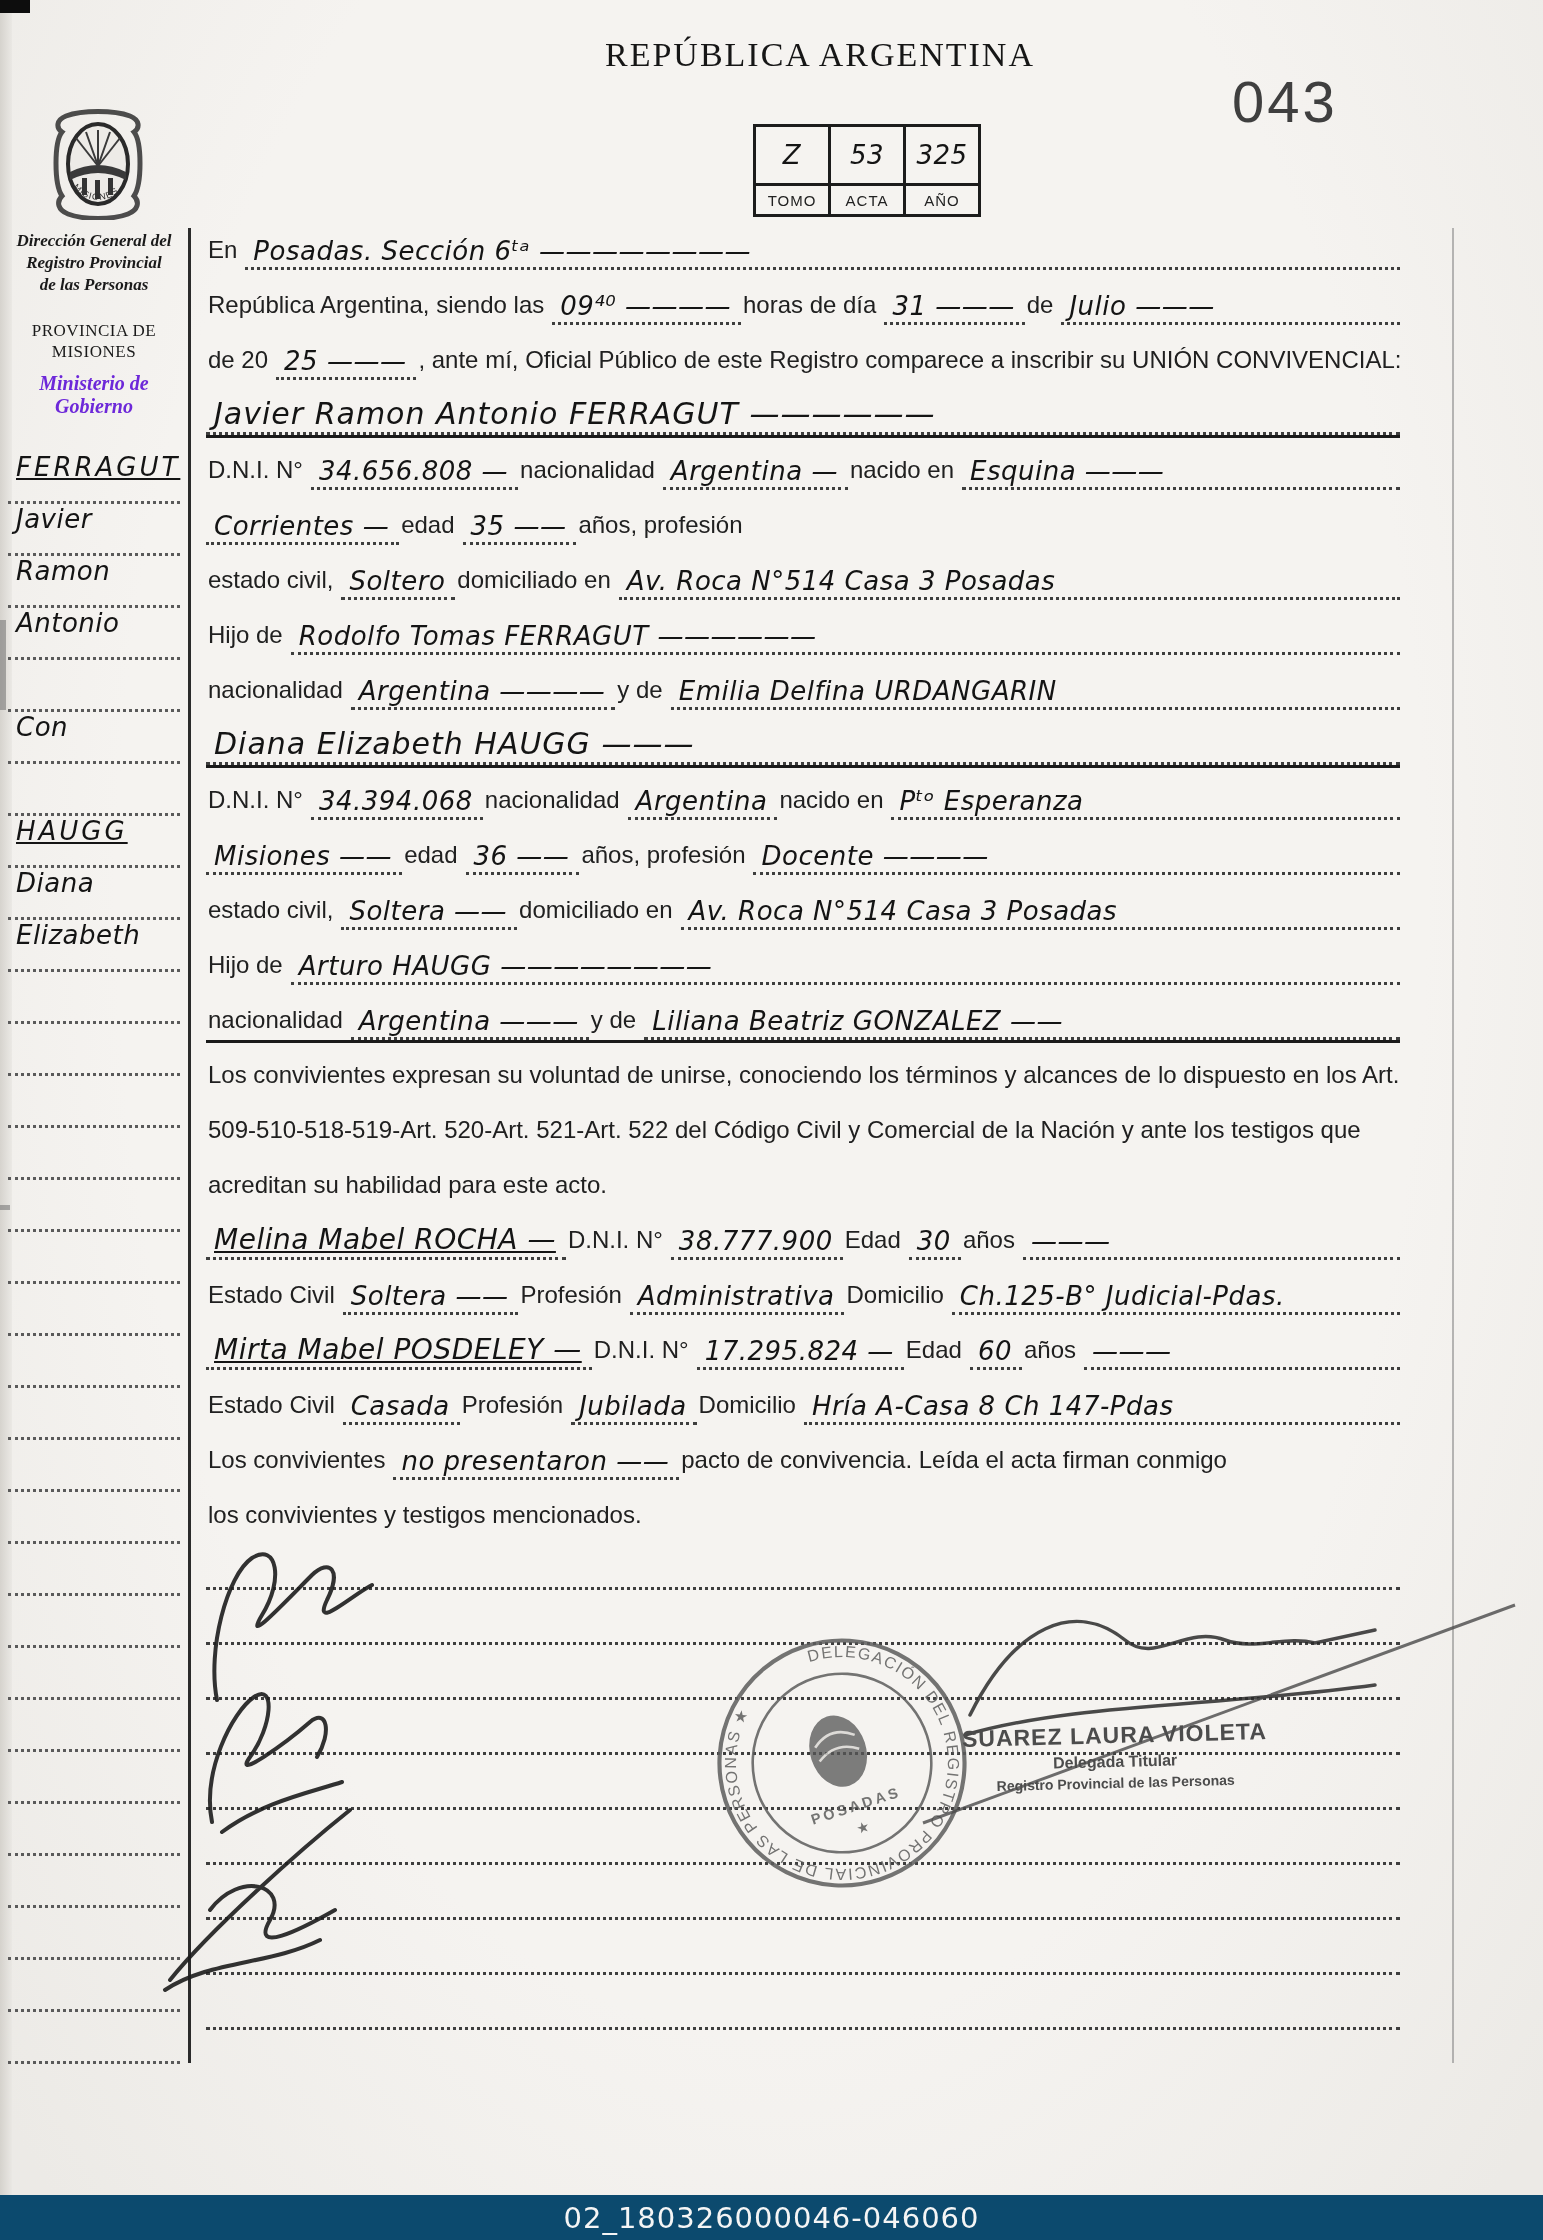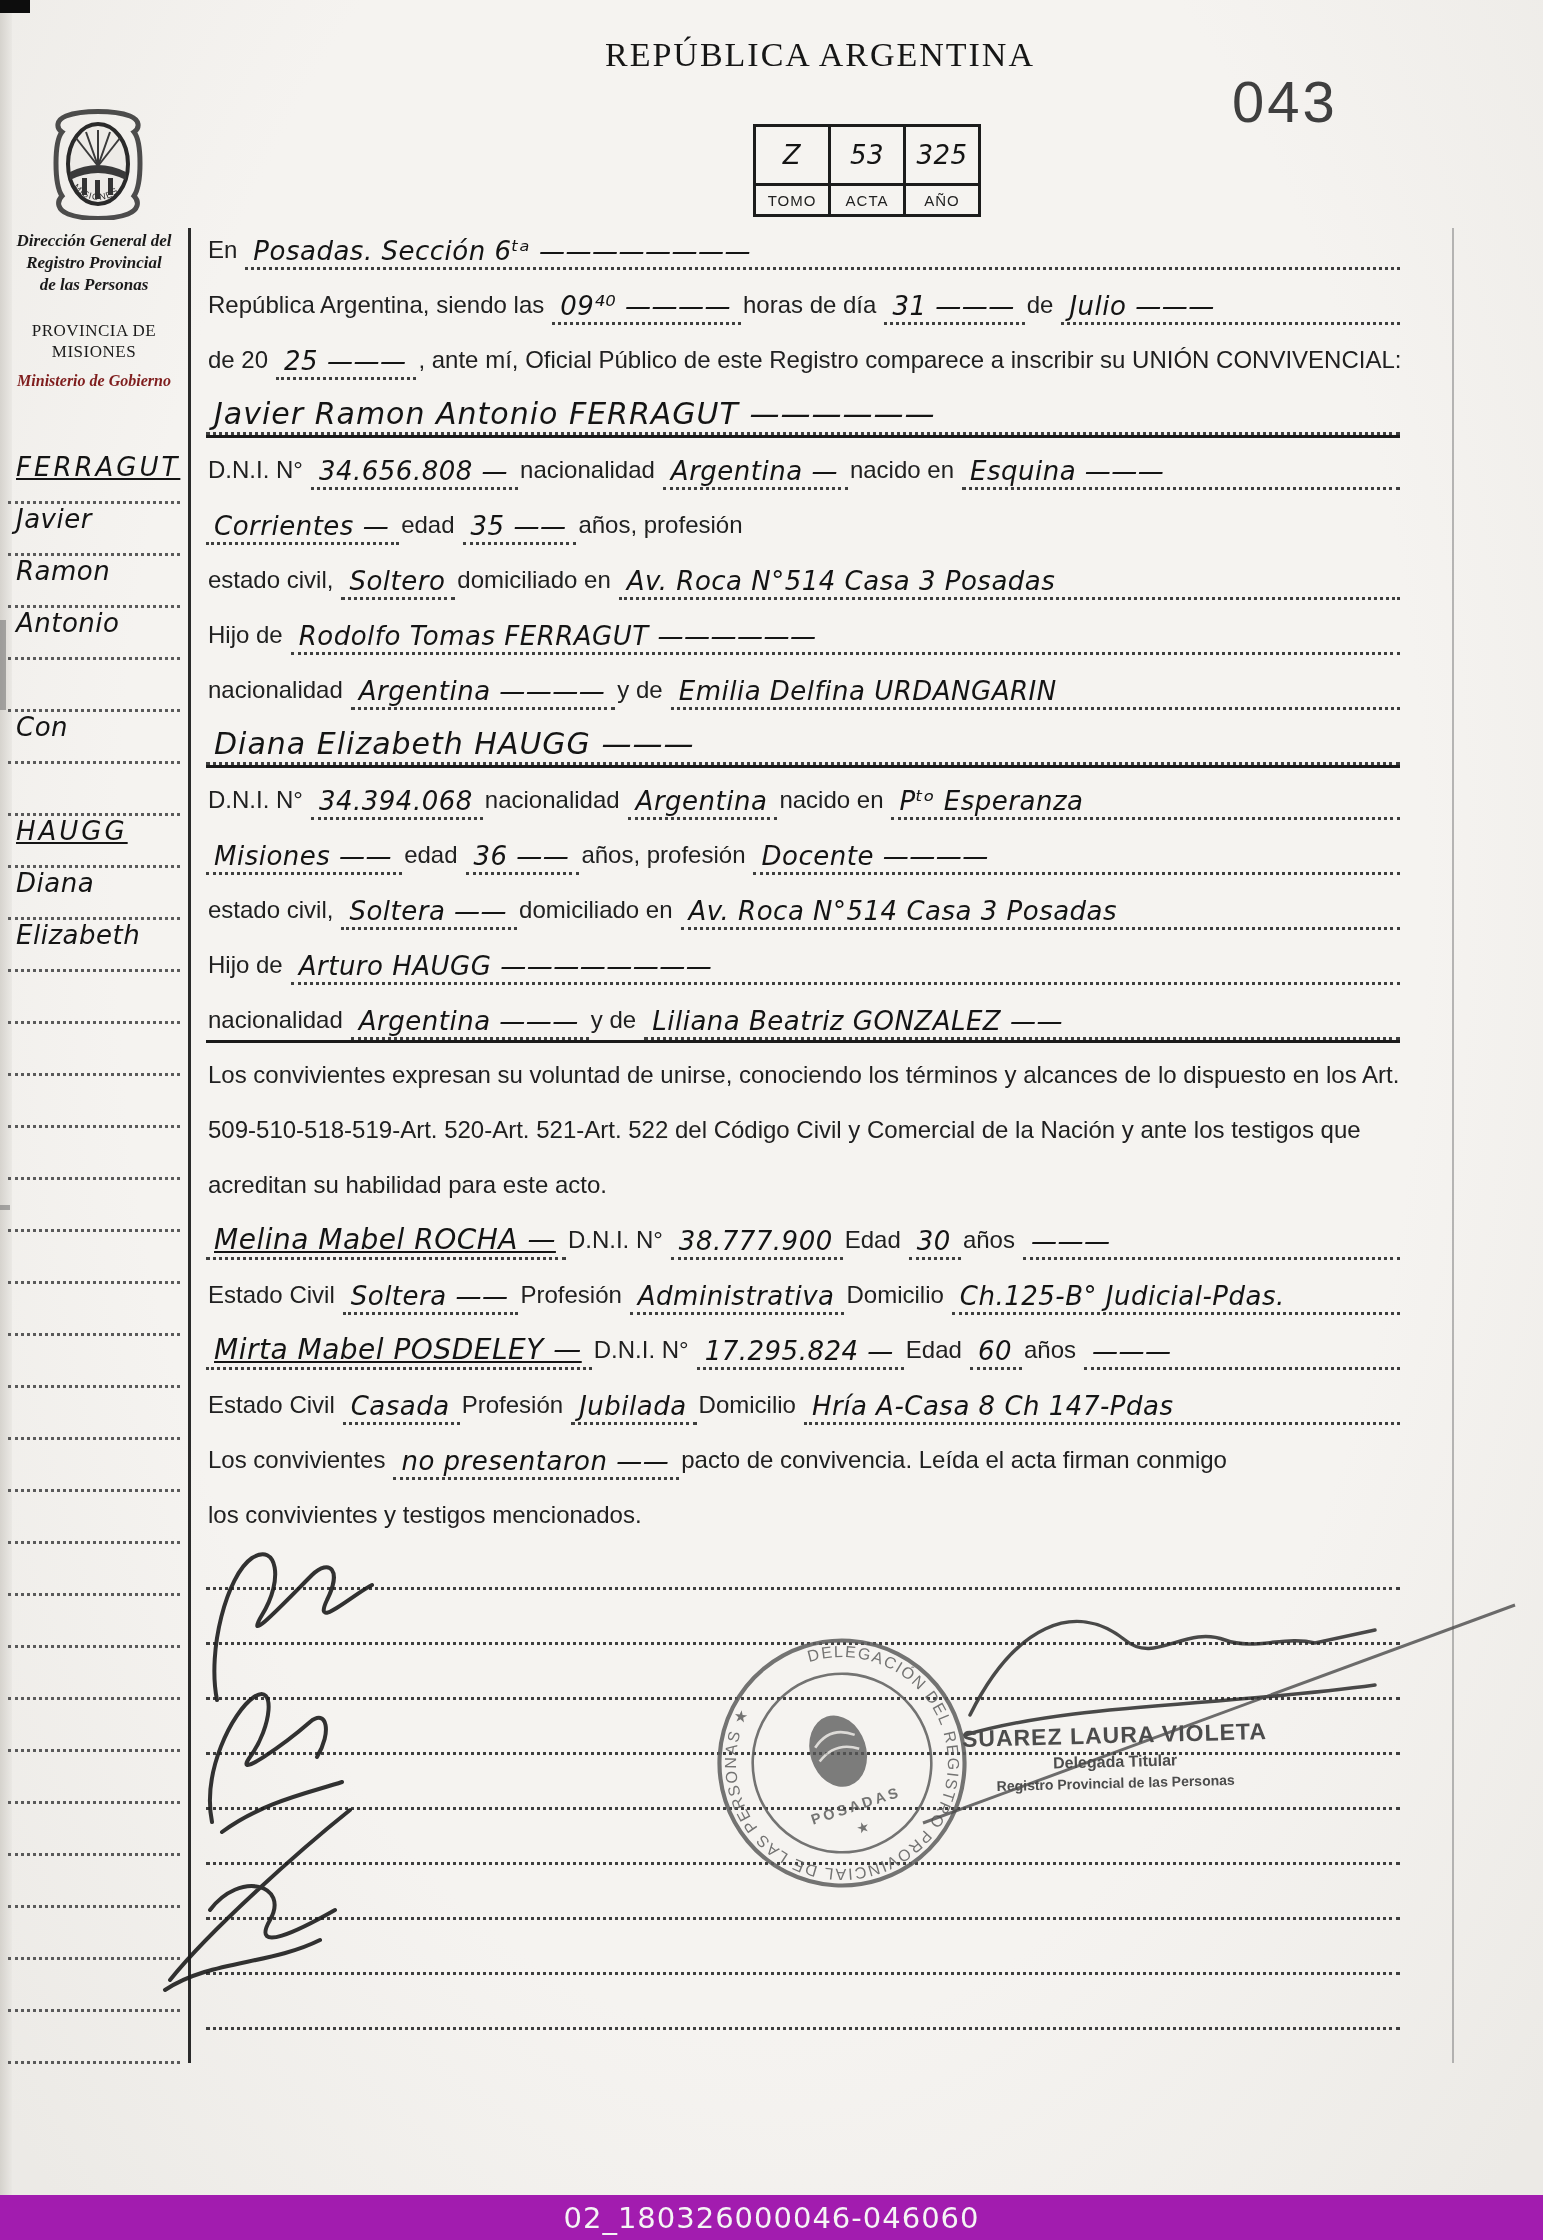--- a/index.html
+++ b/index.html
@@ -26,21 +26,21 @@
     font-size:15px;letter-spacing:1px;color:#222;border-radius:9px;}
   .pagenum{position:absolute;left:1232px;top:68px;font-size:58px;letter-spacing:3px;color:#3f3f3f;}
 
   
   .emblem{position:absolute;left:52px;top:108px;}
   .org{position:absolute;left:6px;top:230px;width:176px;text-align:center;
     font-family:"Liberation Serif",serif;font-style:italic;font-weight:bold;font-size:17px;line-height:1.3;color:#1a1a1a;}
   .prov{position:absolute;left:6px;top:320px;width:176px;text-align:center;
     font-family:"Liberation Serif",serif;font-size:17px;line-height:1.25;letter-spacing:.5px;color:#1a1a1a;}
   .ministry{position:absolute;left:6px;top:372px;width:176px;text-align:center;
-    font-family:"Liberation Serif",serif;font-style:italic;font-weight:bold;font-size:16px;color:#7f1d1d;}
+    font-family:"Liberation Serif",serif;font-style:italic;font-weight:bold;font-size:20px;color:#6d28d9;}
   .margin-col{position:absolute;left:8px;top:452px;width:172px;}
   .mrow{height:49px;display:flex;border-bottom:3px dotted #5a5a5a;}
   .mname{padding:0 2px 1px 8px;}
 
   
   .hw{font-family:"DejaVu Sans",sans-serif;font-style:italic;font-size:26px;
     letter-spacing:.5px;color:#141414;white-space:nowrap;}
   .caps{letter-spacing:3px;text-decoration:underline;}
   .pt{font-size:24px;color:#202020;padding:0 8px 6px 2px;white-space:nowrap;}
   .dot{border-bottom:3px dotted #3e3e3e;padding:0 10px 1px 8px;}
@@ -57,21 +57,21 @@
 
   
   .sig{position:absolute;}
   .stamp{position:absolute;left:707px;top:1628px;transform:rotate(-18deg);opacity:.85;}
   .official-block{position:absolute;left:950px;top:1722px;width:330px;text-align:center;
     transform:rotate(-1.5deg);color:#4c4c4c;}
   .official-name{font-size:23px;font-weight:bold;letter-spacing:1px;}
   .official-role{font-size:16px;font-weight:bold;margin-top:4px;}
   .official-office{font-size:14px;font-weight:bold;margin-top:4px;}
 
-  .footer-bar{position:absolute;left:0;bottom:0;width:100%;height:45px;background:#a21caf;
+  .footer-bar{position:absolute;left:0;bottom:0;width:100%;height:45px;background:#0c4a6e;
     display:flex;align-items:center;justify-content:center;}
   .footer-code{color:#f5f5f5;font-family:"DejaVu Sans",sans-serif;font-size:29px;letter-spacing:1px;}
 </style>
 </head>
 <body>
 
 <div class="paper"></div>
 <div class="edge-band"></div>
 <div class="corner-mark"></div>
 <div class="smudge" style="left:0;top:620px;width:6px;height:90px;"></div>

